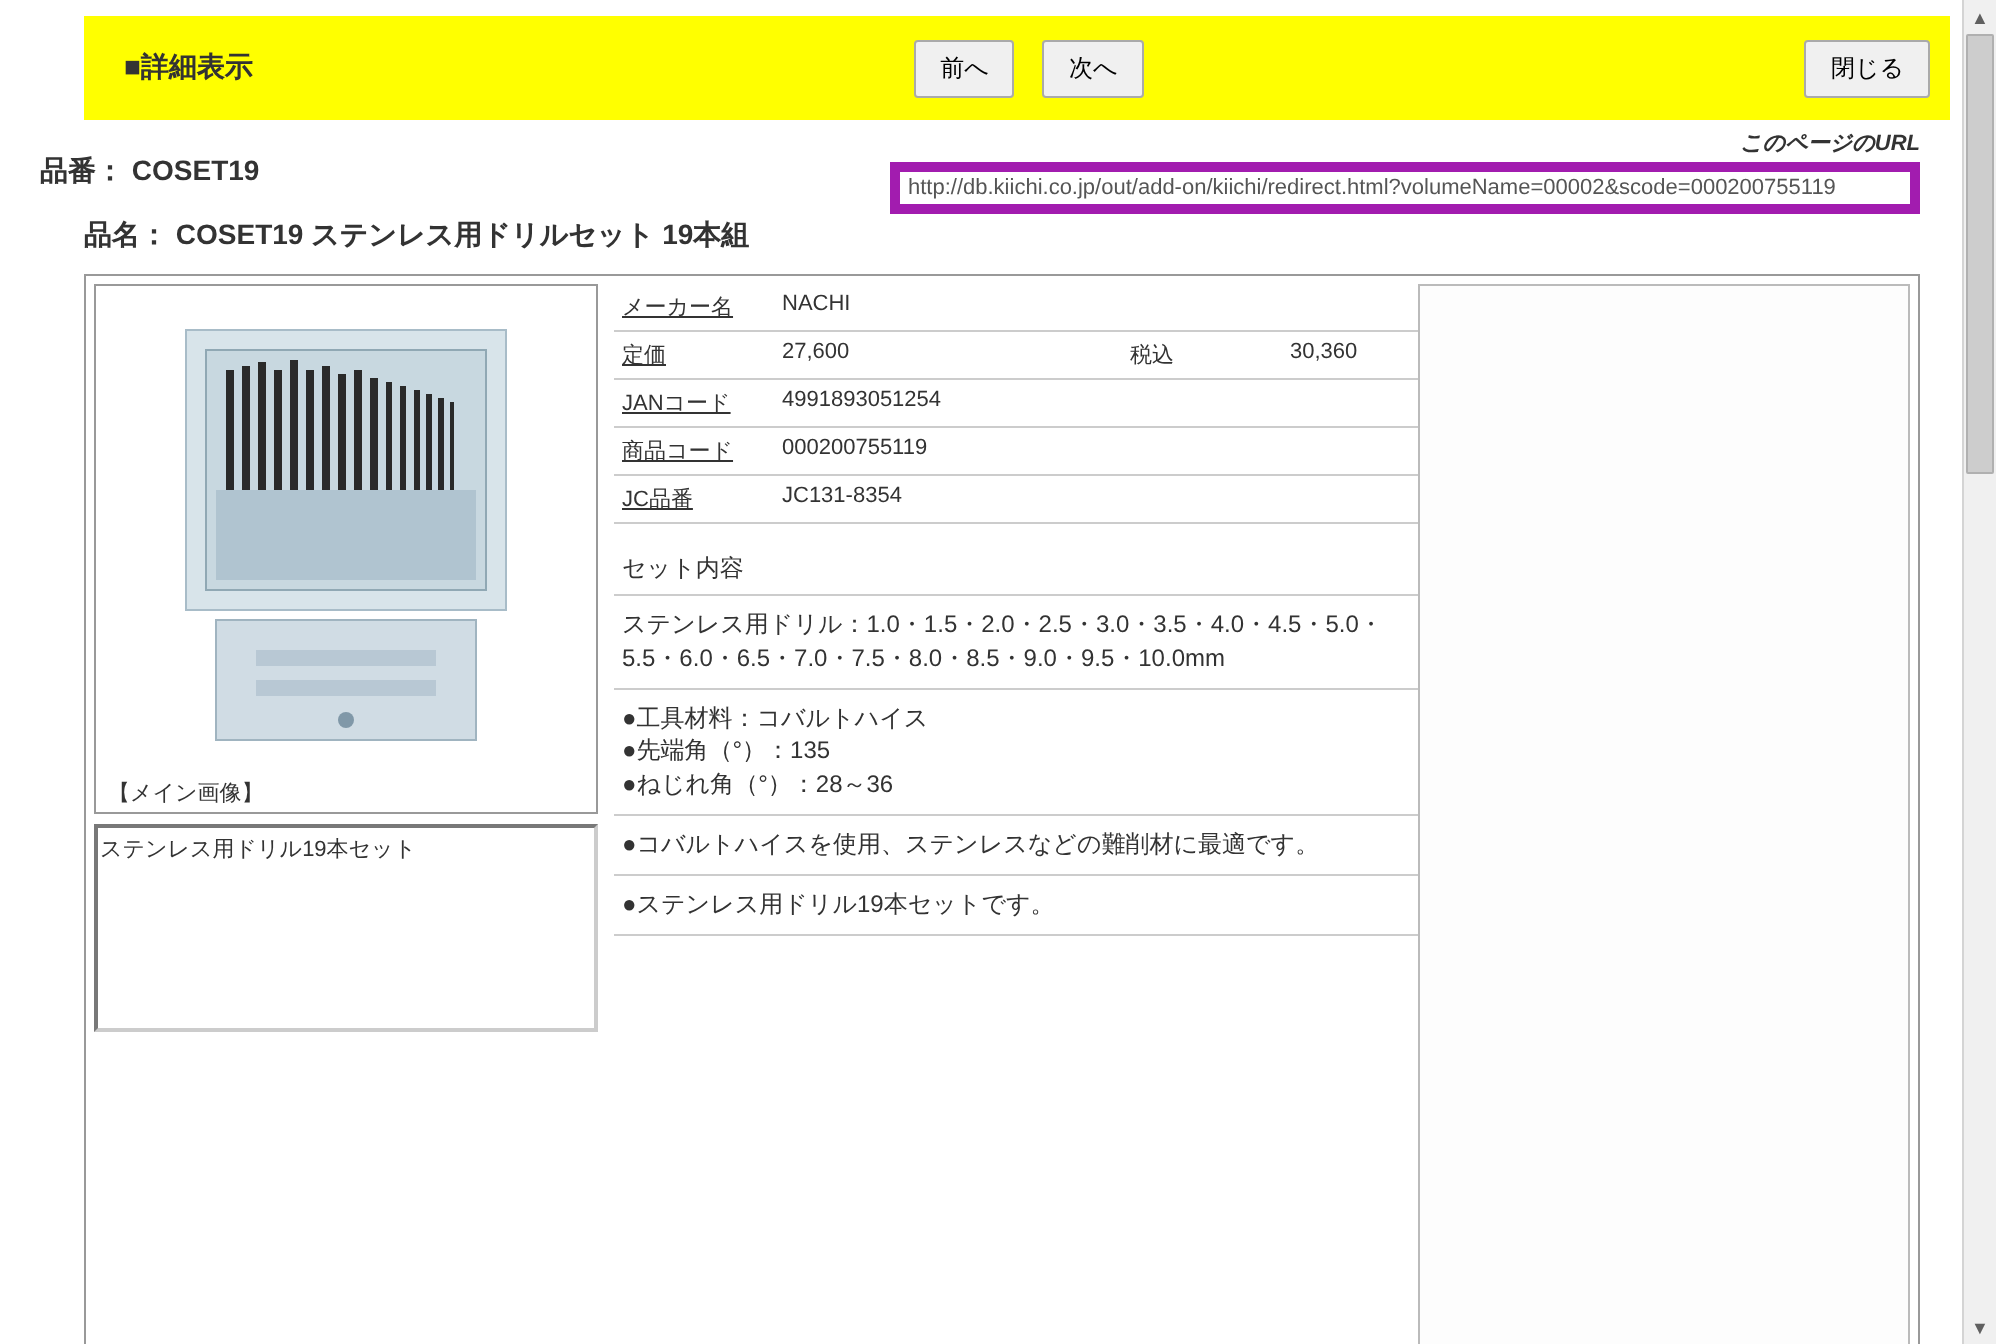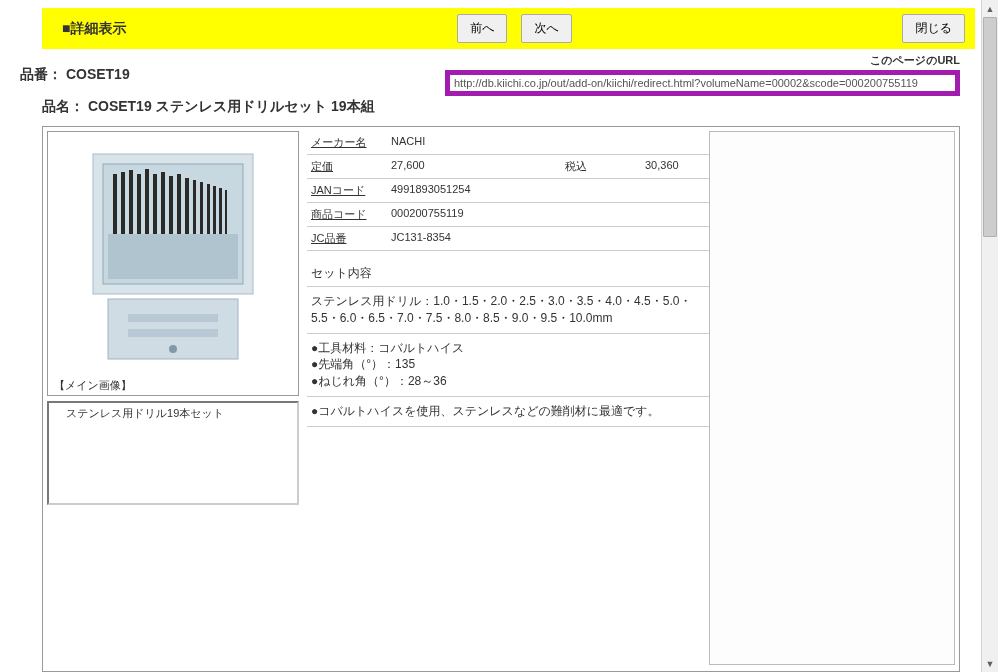--- a/index.html
+++ b/index.html
@@ -1,32 +1,32 @@
 <!DOCTYPE html>
 <html><head>
 <meta charset="utf-8">
 <style>
 * { box-sizing: border-box; margin: 0; padding: 0; }
 body { font-family: "MS PGothic", "Hiragino Kaku Gothic Pro", sans-serif; font-size: 12px; color: #333; background: #fff; }
 .container { width: 975px; margin: 0; position: relative; }
-.header-bar { background: #ffff00; height: 41px; display: flex; align-items: center; padding: 0 10px 0 20px; margin: 8px 0 0 42px; }
+.header-bar { background: #ffff00; height: 52px; display: flex; align-items: center; padding: 0 10px 0 20px; margin: 8px 0 0 42px; }
 .header-title { font-weight: bold; font-size: 14px; }
 .header-center { flex: 1; display: flex; justify-content: center; gap: 14px; }
 .btn { background: #f0f0f0; border: 1px solid #aaa; padding: 5px 12px; font-size: 12px; cursor: pointer; border-radius: 2px; }
 .url-row { display: flex; align-items: center; justify-content: flex-end; padding: 4px 15px 2px 42px; gap: 4px; }
-.url-label { font-size: 11px; font-weight: bold; }
+.url-label { font-size: 11px; font-weight: bold; font-style: italic; }
 .url-input { width: 515px; font-size: 11px; border: 5px solid #a21caf; padding: 2px 4px; background: #fff; color: #555; }
 .info-line { padding: 2px 0 6px 42px; font-size: 14px; }
 .info-label { font-weight: bold; }
 .info-value { font-weight: bold; }
 .main-area { margin: 4px 15px 0 42px; border: 1px solid #999; height: 546px; position: relative; }
 .image-box { position: absolute; left: 4px; top: 4px; width: 252px; height: 265px; border: 1px solid #999; padding: 4px; text-align: center; }
 .image-box svg { width: 180px; height: 230px; margin-top: 8px; }
 .image-caption { position: absolute; bottom: 2px; left: 6px; font-size: 11px; margin-top: 15px; }
-.desc-box { position: absolute; left: 4px; top: 274px; width: 252px; height: 104px; border: 2px inset #ccc; padding: 3px 17px; overflow: auto; background: #fff; font-size: 11px; }
+.desc-box { position: absolute; left: 4px; top: 274px; width: 252px; height: 104px; border: 2px inset #ccc; padding: 3px 1px; overflow: auto; background: #fff; font-size: 11px; }
 .spec-row { display: flex; border-bottom: 1px solid #ccc; padding: 4px 4px; font-size: 11px; }
 .spec-cell1 { width: 80px; text-decoration: underline; }
 .spec-cell2 { flex: 1; }
 .spec-cell3 { width: 80px; }
 .spec-cell4 { width: 60px; }
 .content-head { border-bottom: 1px solid #ccc; padding: 4px; }
 .content-body { padding: 6px 4px; border-bottom: 1px solid #ccc; line-height: 1.4; }
 .right-panel { position: absolute; right: 4px; top: 4px; width: 246px; height: 534px; border: 1px solid #bbb; background: #fdfdfd; }
 .inner-scroll { position: absolute; left: 260px; top: 0; width: 410px; height: 540px; overflow-y: scroll; }
 .inner-scroll::-webkit-scrollbar { width: 16px; }
@@ -139,20 +139,21 @@
 
         <div>
           <div class="content-head">セット内容</div>
           <div class="content-body">ステンレス用ドリル：1.0・1.5・2.0・2.5・3.0・3.5・4.0・4.5・5.0・5.5・6.0・6.5・7.0・7.5・8.0・8.5・9.0・9.5・10.0mm</div>
           <div class="content-body">
             <div>●工具材料：コバルトハイス</div>
             <div>●先端角（°）：135</div>
             <div>●ねじれ角（°）：28～36</div>
           </div>
           <div class="content-body">●コバルトハイスを使用、ステンレスなどの難削材に最適です。</div>
+          <div class="content-body">●ステンレス用ドリル19本セットです。</div>
         </div>
 
         <div style="height:600px;"></div>
       </div>
     </div>
 
     <div class="right-panel"></div>
 
   </div>
 

